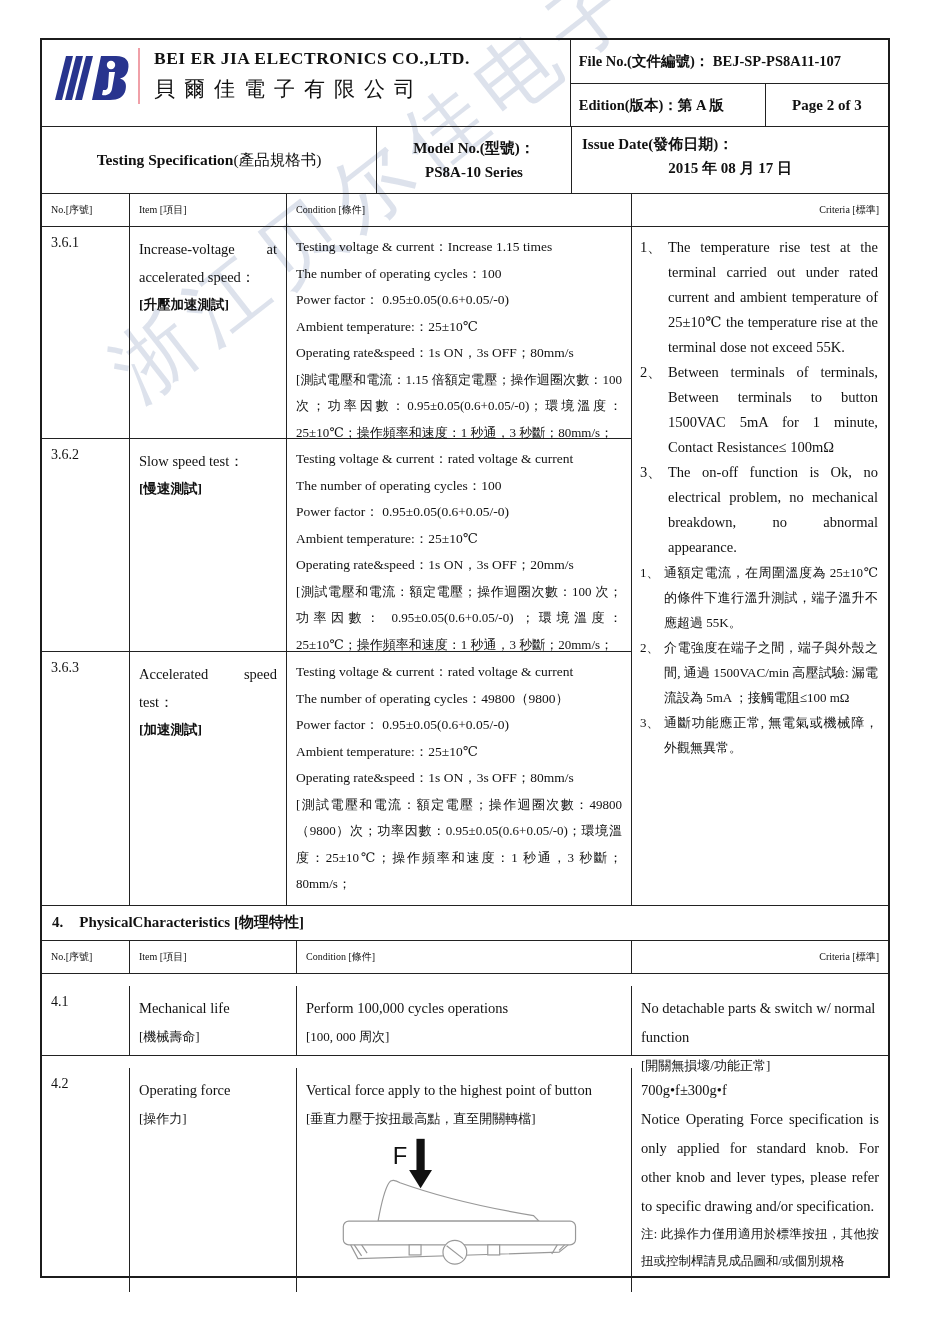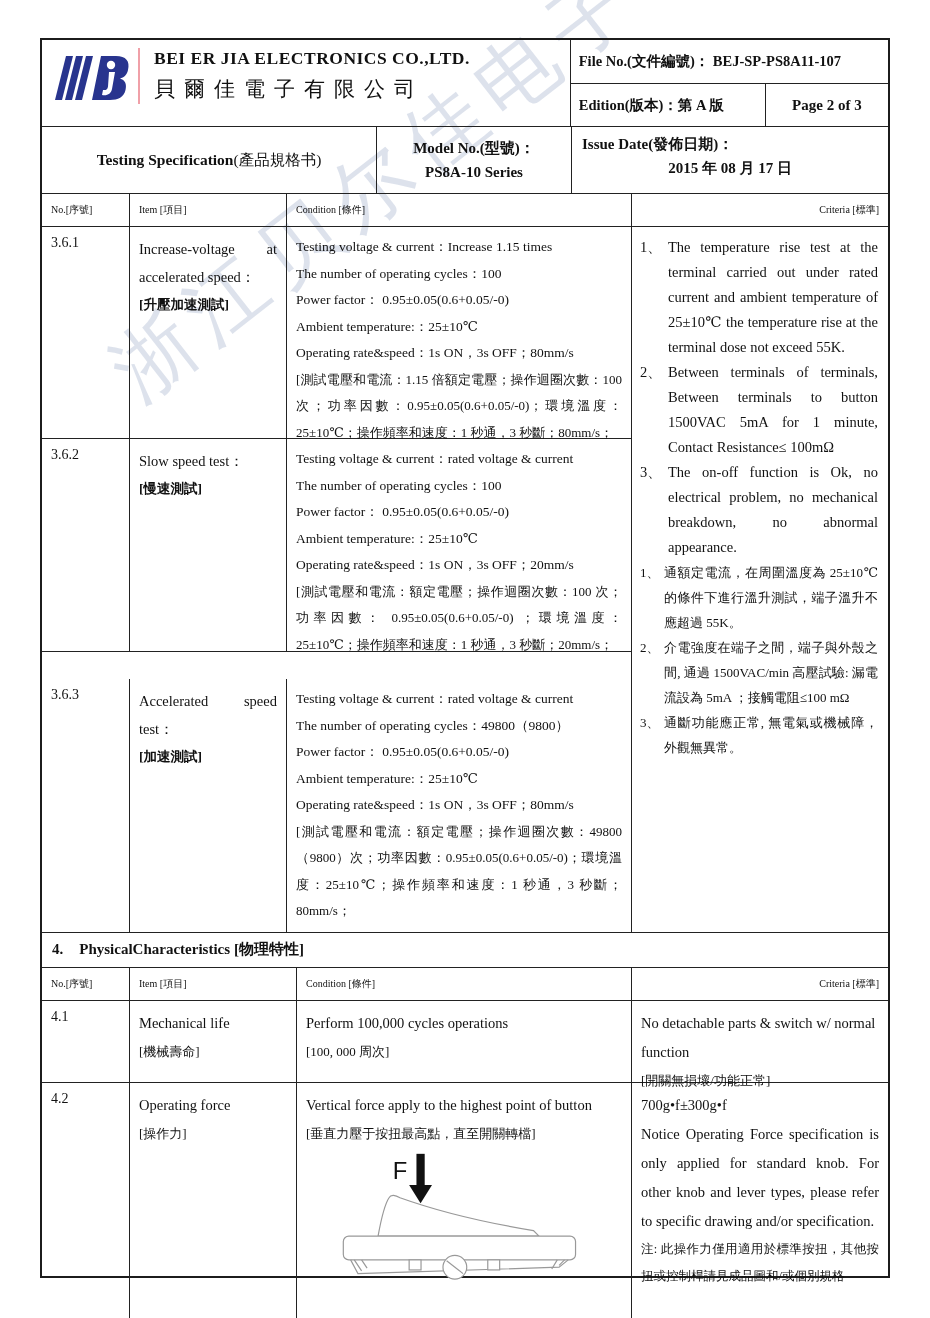--- a/index.html
+++ b/index.html
@@ -51,21 +51,21 @@
   
   .thead { height:33px; font-size:10px; }
   .thead .cell { display:flex; align-items:center; padding:0 9px; }
   .c-no1 { width:88px; } .c-item1 { width:157px; } .c-cond1 { width:345px; } .c-crit1 { flex:1; }
   .c-no2 { width:88px; } .c-item2 { width:167px; } .c-cond2 { width:335px; } .c-crit2 { flex:1; }
 
   
   .t1body { display:flex; border-bottom:1.5px solid #222; }
   .t1left { width:590px; border-right:1.5px solid #222; display:flex; flex-direction:column; }
   .t1row { display:flex; border-bottom:1.5px solid #222; }
-  .t1row:last-child { border-bottom:none;margin-top:27px; }
+  .t1row:last-child { border-bottom:none; }
   .t1row .no { width:88px; border-right:1.5px solid #222; padding:8px 9px; font-size:14px; }
   .t1row .item { width:157px; border-right:1.5px solid #222; padding:8px 9px; }
   .t1row .cond { flex:1; padding:7px 9px; }
   .r361 { height:212px; } .r362 { height:213px; } .r363 { flex:1; }
 
   .item-en { font-size:14.5px; line-height:28px; text-align:justify; }
   .item-zh { font-size:13.5px; line-height:28px;font-weight:bold; }
   .cond-lines { font-size:13.5px; line-height:26.5px; }
   .cond-lines .ln { white-space:nowrap; }
   .cond-zh { font-size:13px; line-height:26.5px; text-align:justify; }
@@ -78,21 +78,21 @@
   .crit-item.zh .t { font-size:13px; text-align:justify; }
 
   
   .sec4 { height:35px; display:flex; align-items:center; padding:0 10px; font-size:15px; }
   .sec4 .num { font-weight:bold; margin-right:16px; }
   .sec4 .ti { font-weight:bold; }
   .sec4 .zh { font-weight:bold; margin-left:4px; }
 
   
   .r41 { height:82px; } .r42 { height:236px; border-bottom:none; }
-  .t2 .cell { padding:8px 9px; }
+  .t2 .cell { padding:8px 9px;margin-top:12px; }
   .t2 .no { width:88px; font-size:14px; }
   .t2 .item { width:167px; }
   .t2 .cond { width:335px; }
   .t2 .crit { flex:1; }
   .l28 { font-size:14.5px; line-height:29px; }
   .sm { font-size:13px; line-height:28px; }
   .crit42-head { font-size:14.5px; line-height:29px; }
   .crit42-body { font-size:14.5px; line-height:29px; text-align:justify; }
   .crit42-note { font-size:12.5px; line-height:27px; text-align:justify; }
 

